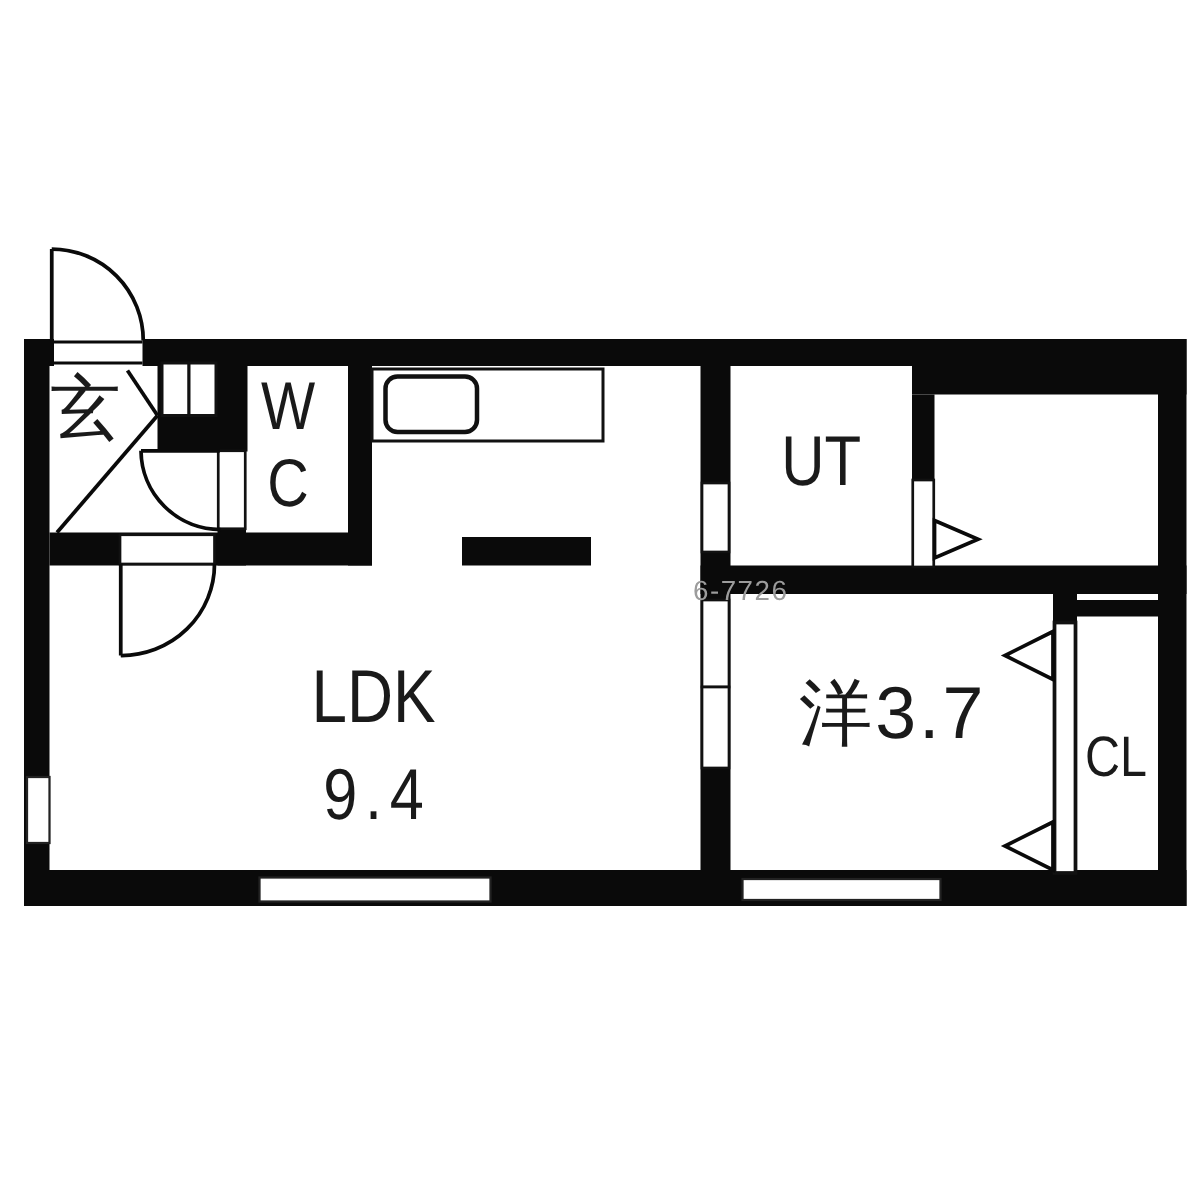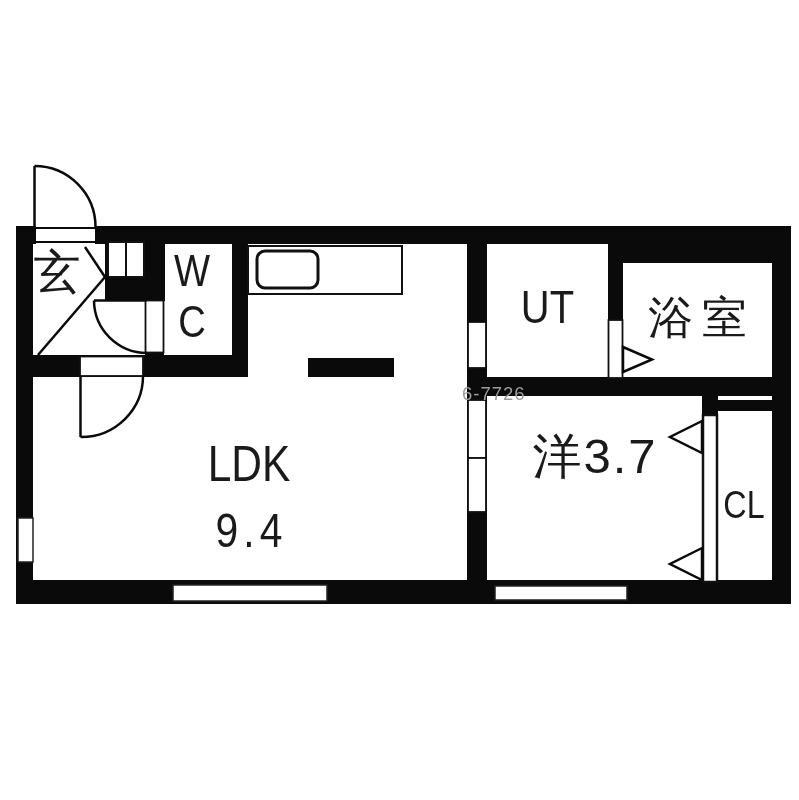--- a/index.html
+++ b/index.html
@@ -19,21 +19,21 @@
     white-space:pre;
     z-index:3;
   }
   .cond{transform:scaleX(0.85);transform-origin:50% 50%;}
   .lbl-genkan{left:33px;top:248px;width:48px;font-size:47px;font-weight:500;}
   .lbl-wc{left:158px;top:245px;width:68px;font-size:45px;line-height:51px;font-weight:500;}
   .lbl-ut{left:487px;top:283px;width:121px;font-size:47px;font-weight:500;}
   .lbl-bath{left:620px;top:295px;width:155px;font-size:45px;letter-spacing:9px;text-indent:9px;font-weight:500;}
   .lbl-ldk{left:149px;top:439px;width:200px;font-size:50px;font-weight:500;}
   .lbl-ldk-area{left:149px;top:507px;width:200px;font-size:48px;letter-spacing:6px;text-indent:6px;font-weight:500;}
-  .lbl-western{left:487px;top:432px;width:216px;font-size:49px;letter-spacing:2px;font-weight:500;}
+  .lbl-western{left:487px;top:452px;width:216px;font-size:49px;letter-spacing:2px;font-weight:500;}
   .lbl-cl{left:714px;top:486px;width:60px;font-size:38px;font-weight:500;}
   .lbl-watermark{
     left:462px;top:385px;width:120px;
     font-size:18.5px;letter-spacing:1px;
     color:#9c9c9c;text-align:left;
     z-index:5;font-weight:normal;
   }
 </style>
 </head>
 <body>
@@ -110,21 +110,20 @@
       <path d="M702,548 L670,564 L702,580 Z"></path>
     </g>
   </svg>
 
   <div class="lbl lbl-genkan">玄</div>
 
   <div class="lbl lbl-wc cond"><span>W</span><br><span>C</span></div>
 
   <div class="lbl lbl-ut cond">UT</div>
 
-  <div class="lbl lbl-bath">浴室</div>
 
   <div class="lbl lbl-ldk cond">LDK</div>
 
   <div class="lbl lbl-ldk-area cond">9.4</div>
 
   <div class="lbl lbl-western">洋3.7</div>
 
   <div class="lbl lbl-cl cond">CL</div>
 
   <div class="lbl lbl-watermark">6-7726</div>

